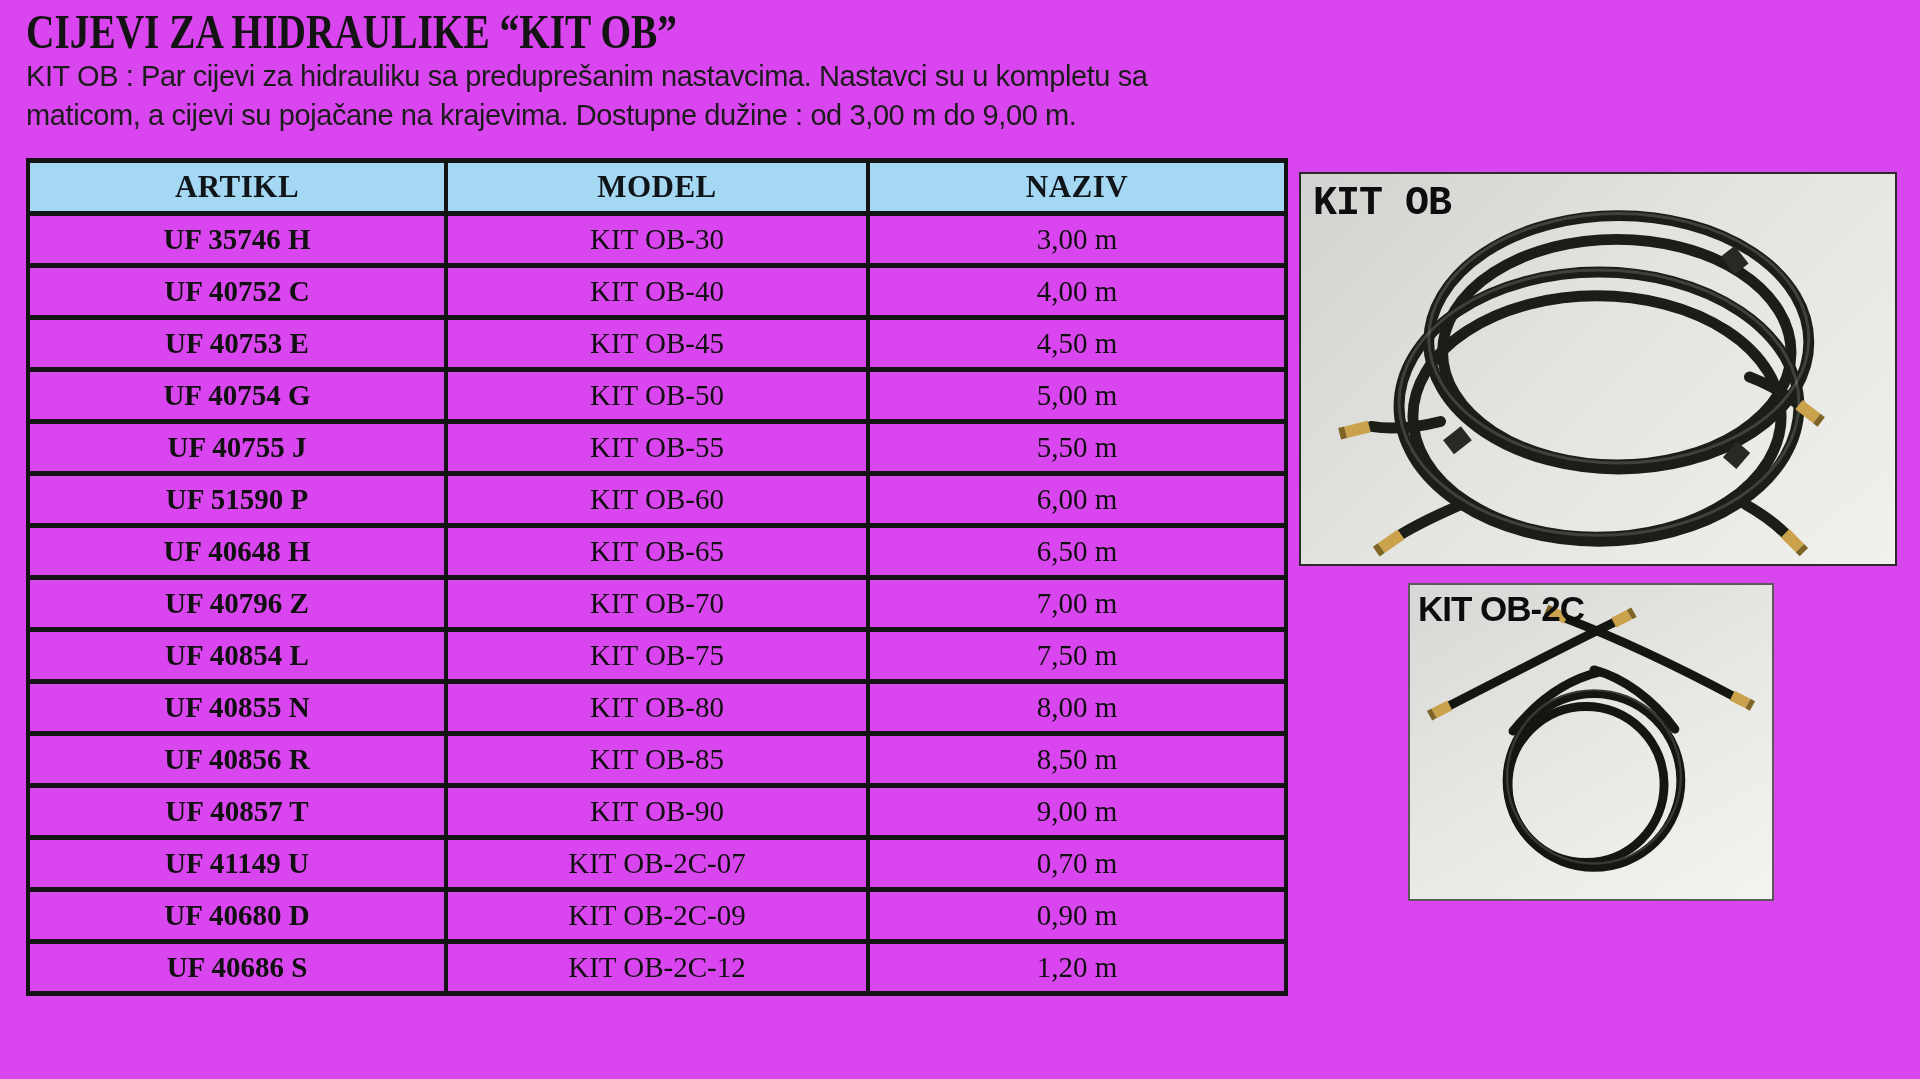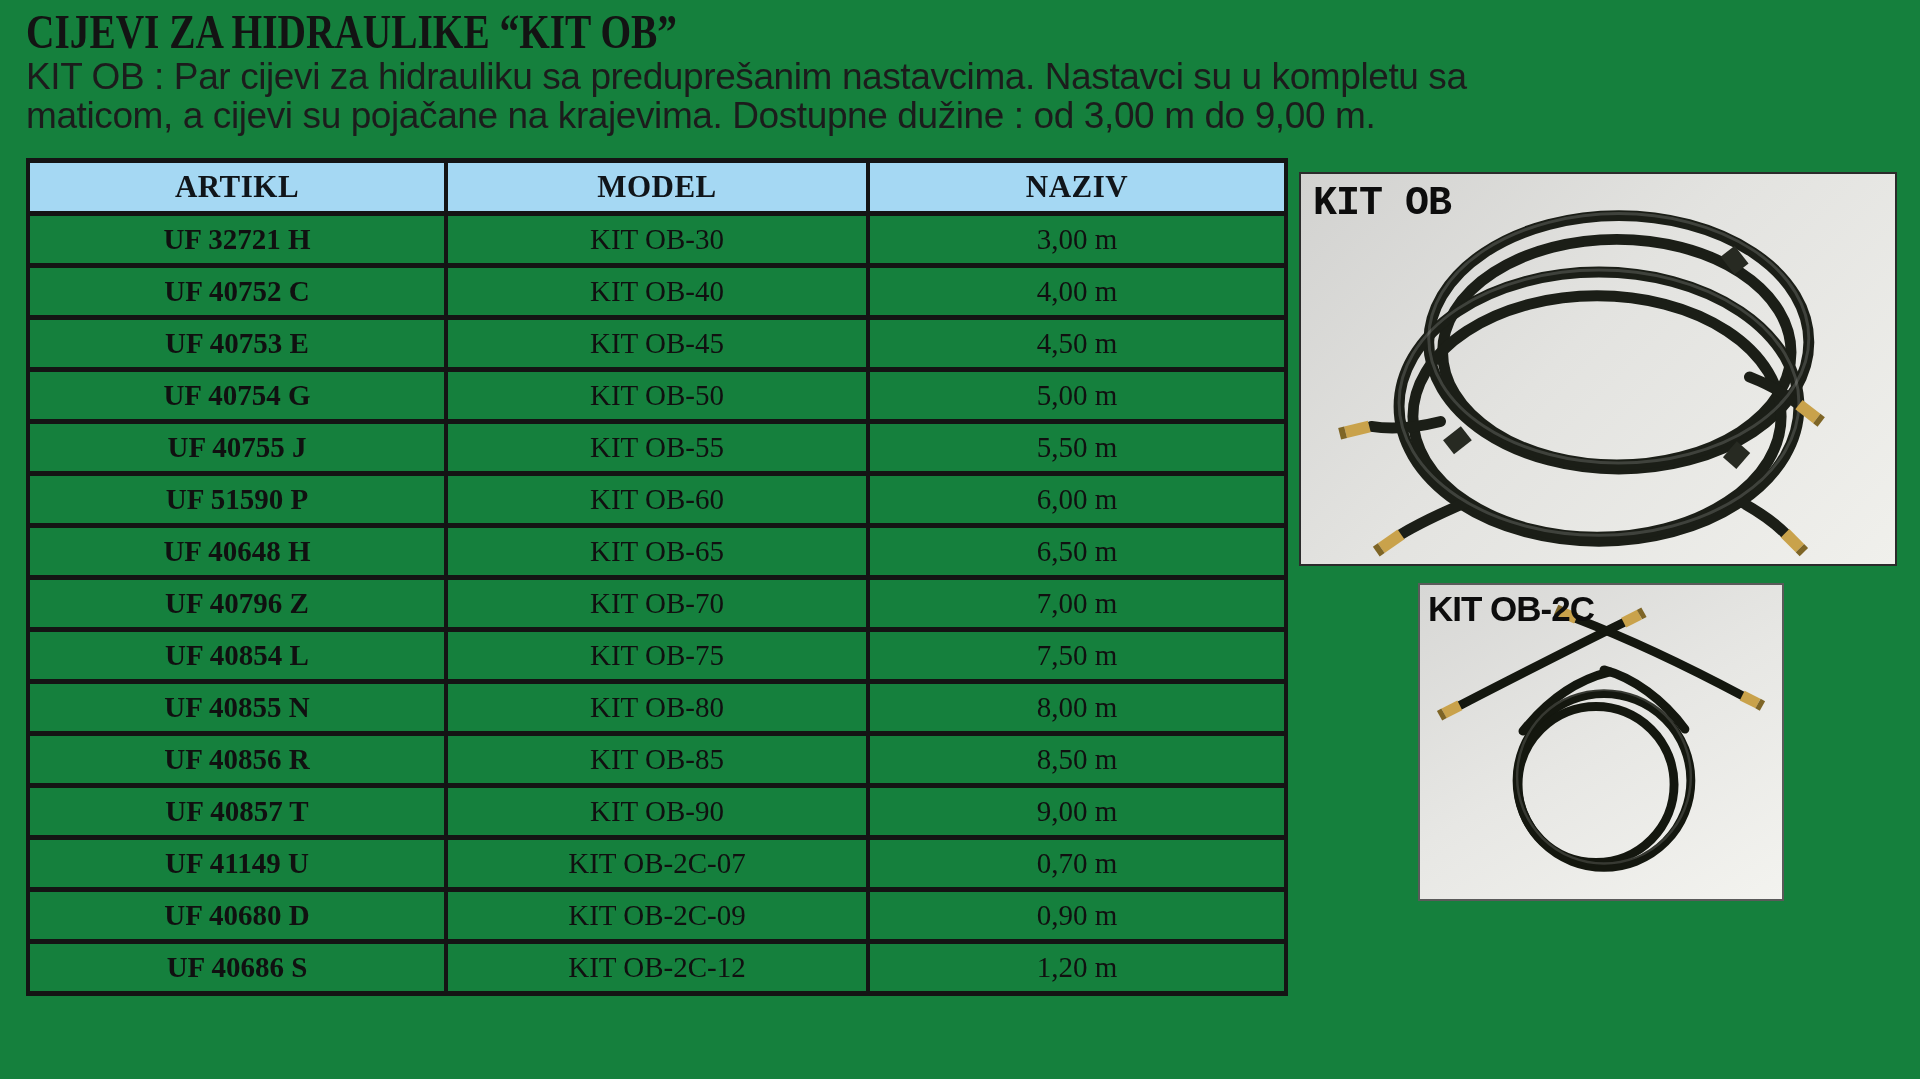--- a/index.html
+++ b/index.html
@@ -1,42 +1,42 @@
 <!DOCTYPE html>
 <html><head>
 <meta charset="utf-8">
 <style>
   html,body{margin:0;padding:0;background:#ffffff;}
-  .canvas{position:relative;width:1920px;height:1079px;background:#15803d;overflow:hidden;
+  .canvas{position:relative;width:1920px;height:1079px;background:#d946ef;overflow:hidden;
           font-family:"Liberation Serif",serif;color:#111;}
 
   
   .page-title{position:absolute;left:26px;top:4px;margin:0;white-space:nowrap;
      font-family:"Liberation Serif",serif;font-weight:700;font-size:48px;color:#131313;
      transform:scaleX(0.82);transform-origin:0 0;letter-spacing:0px;}
   .desc{position:absolute;left:26px;top:57px;margin:0;
-     font-family:"Liberation Sans",sans-serif;font-size:37px;line-height:39px;
+     font-family:"Liberation Sans",sans-serif;font-size:29px;line-height:39px;
      color:#1c1c1c;letter-spacing:-0.4px;white-space:nowrap;}
 
   
   table.kit{position:absolute;left:26px;top:158px;width:1260px;border-collapse:collapse;
      table-layout:fixed;padding-left:34px;}
   table.kit th,table.kit td{border-top:5px solid #141414;border-bottom:5px solid #141414;
      border-left:4px solid #141414;border-right:4px solid #141414;
      text-align:center;vertical-align:middle;padding:0;}
   table.kit th{height:48px;font-size:31px;font-weight:700;letter-spacing:0.5px;color:#10151a;}
   table.kit td{height:47px;font-size:29px;color:#101010;}
   td.c-artikl{font-weight:700;}
 
   
   .photo{position:absolute;box-sizing:border-box;overflow:hidden;}
   .photo1{left:1299px;top:172px;width:598px;height:394px;border:2px solid #2b2b2b;
      background:linear-gradient(135deg,#d2d2d0 0%,#e3e3e0 45%,#f0f0ec 100%);}
   .photo2{left:1408px;top:583px;width:366px;height:318px;border:2px solid #5a5a5a;
-     background:linear-gradient(150deg,#d7d7d5 0%,#e7e7e4 50%,#f3f3ef 100%);margin-left:10px;}
+     background:linear-gradient(150deg,#d7d7d5 0%,#e7e7e4 50%,#f3f3ef 100%);}
   .photo-label{position:absolute;font-family:"Liberation Sans",sans-serif;font-weight:700;
      color:#0d0d0d;letter-spacing:-1px;line-height:1;}
   .photo1 .photo-label{left:12px;top:10px;font-size:40px;font-family:Liberation Mono, monospace;}
   .photo2 .photo-label{left:8px;top:6px;font-size:35px;}
   .photo svg{position:absolute;left:0;top:0;width:100%;height:100%;}
 </style>
 </head>
 <body>
 
 <div class="canvas">
@@ -55,21 +55,21 @@
       </colgroup>
     <thead>
       <tr>
         <th class="hdr" style="background: rgb(165, 216, 243);">ARTIKL</th>
         <th class="hdr" style="background: rgb(165, 216, 243);">MODEL</th>
         <th class="hdr" style="background: rgb(165, 216, 243);">NAZIV</th>
       </tr>
     </thead>
     <tbody>
         <tr>
-          <td class="c-artikl">UF 32721 H</td>
+          <td class="c-artikl">UF 35746 H</td>
           <td>KIT OB-30</td>
           <td>3,00 m</td>
         </tr>
         <tr>
           <td class="c-artikl">UF 40752 C</td>
           <td>KIT OB-40</td>
           <td>4,00 m</td>
         </tr>
         <tr>
           <td class="c-artikl">UF 40753 E</td>

